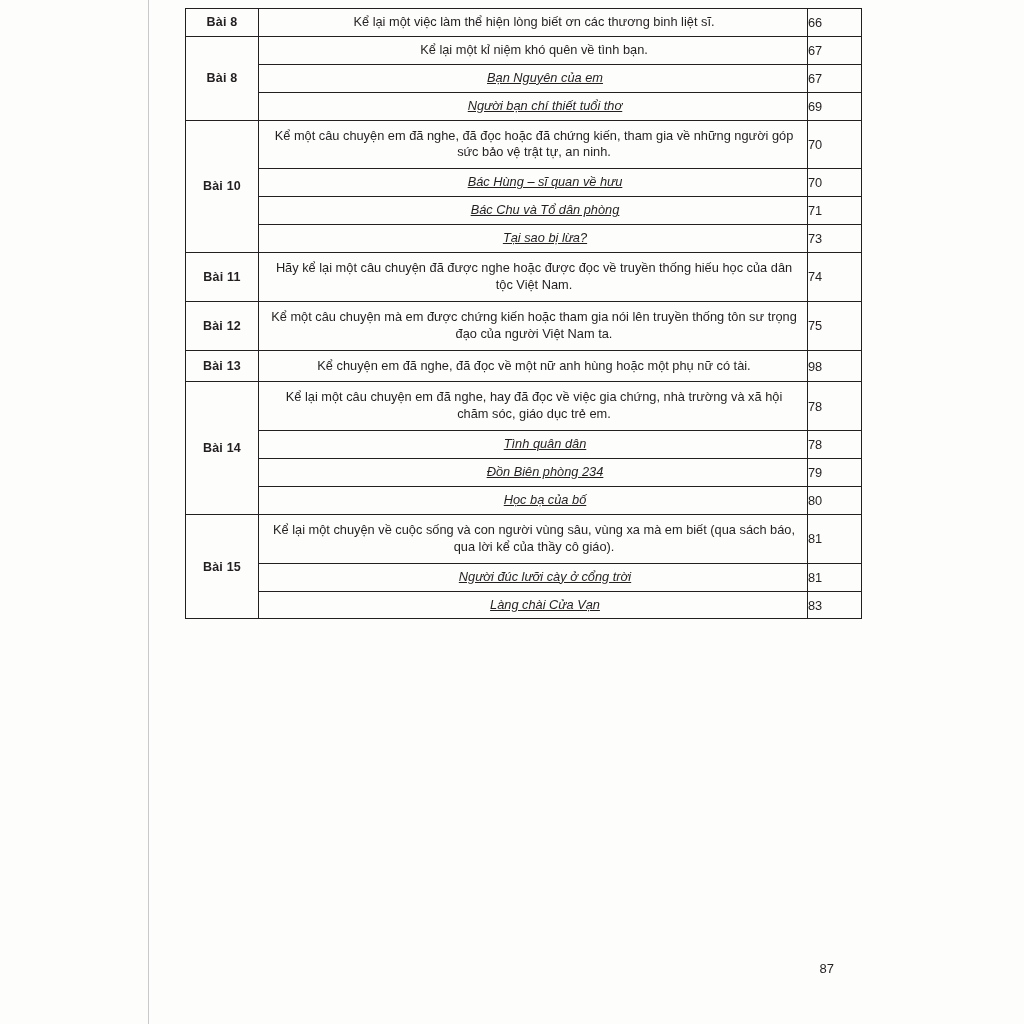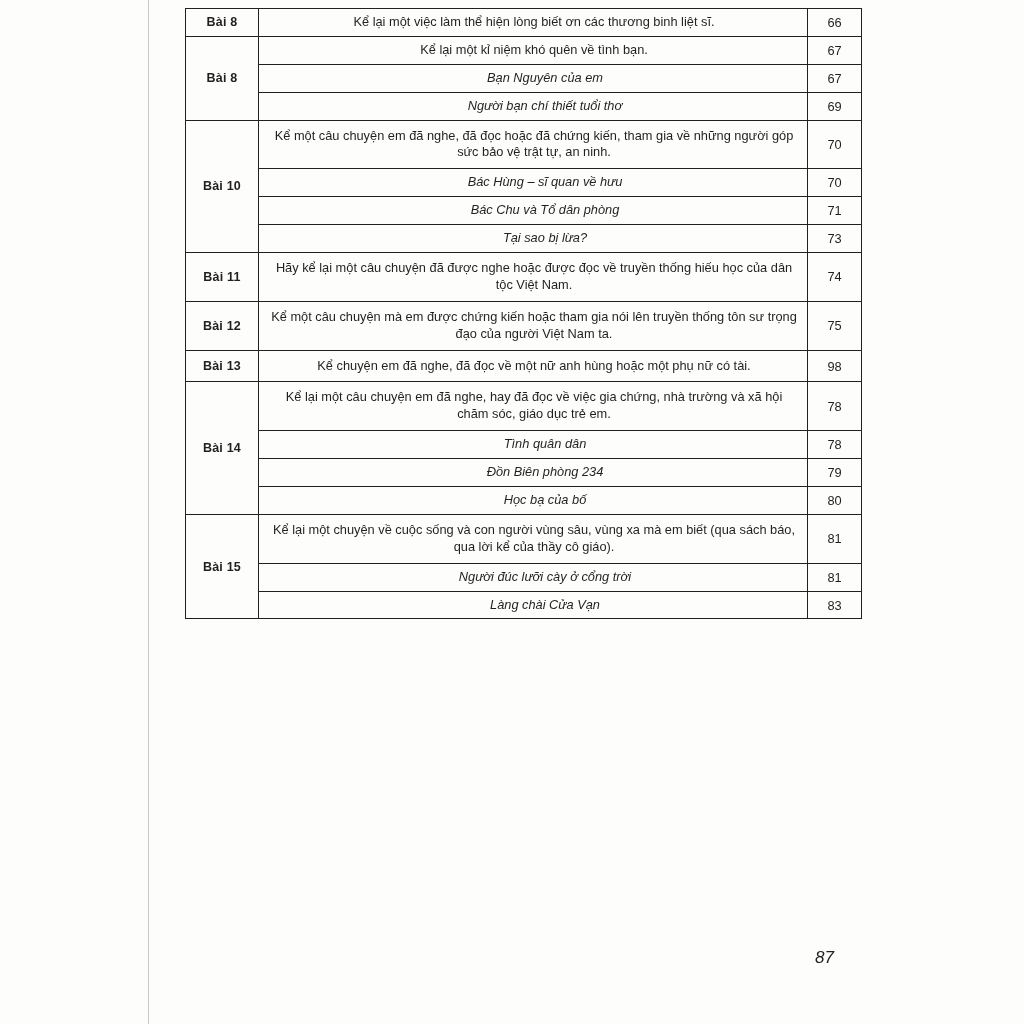--- a/index.html
+++ b/index.html
@@ -56,38 +56,38 @@
   }
   .c-title {
     width: 530px;
     font-size: 12.8px;
     line-height: 1.32;
     padding: 5px 8px 5px 10px !important;
     text-align: center;
   }
   .c-page {
     width: 53px;
-    text-align: center;
+    text-align: left;
     font-size: 12.8px;
   }
   .c-title.sub {
     font-style: italic;
     padding-left: 32px !important;
+    text-decoration: underline;
   }
   .row-tall .c-title {
     padding-top: 7px !important;
     padding-bottom: 7px !important;
   }
   .page-number {
     position: absolute;
     right: 190px;
-    bottom: 56px;
-    font-size: 17px;
+    bottom: 48px;
+    font-size: 13px;
     color: #231f20;
-    font-style: italic;
   }
 </style>
 </head>
 <body>
 
 <div class="page">
   <div class="binding-line"></div>
 
   <div class="toc-wrap">
     <table class="toc">

